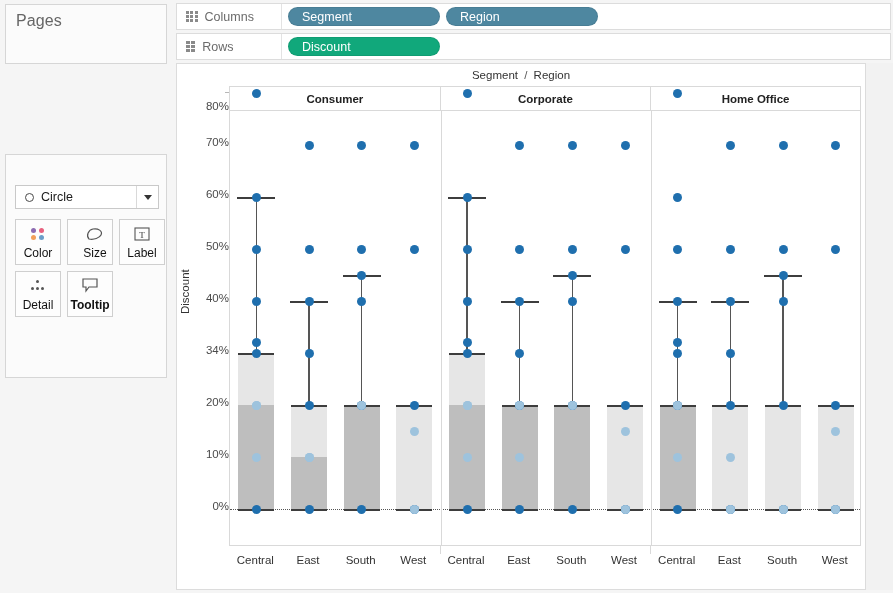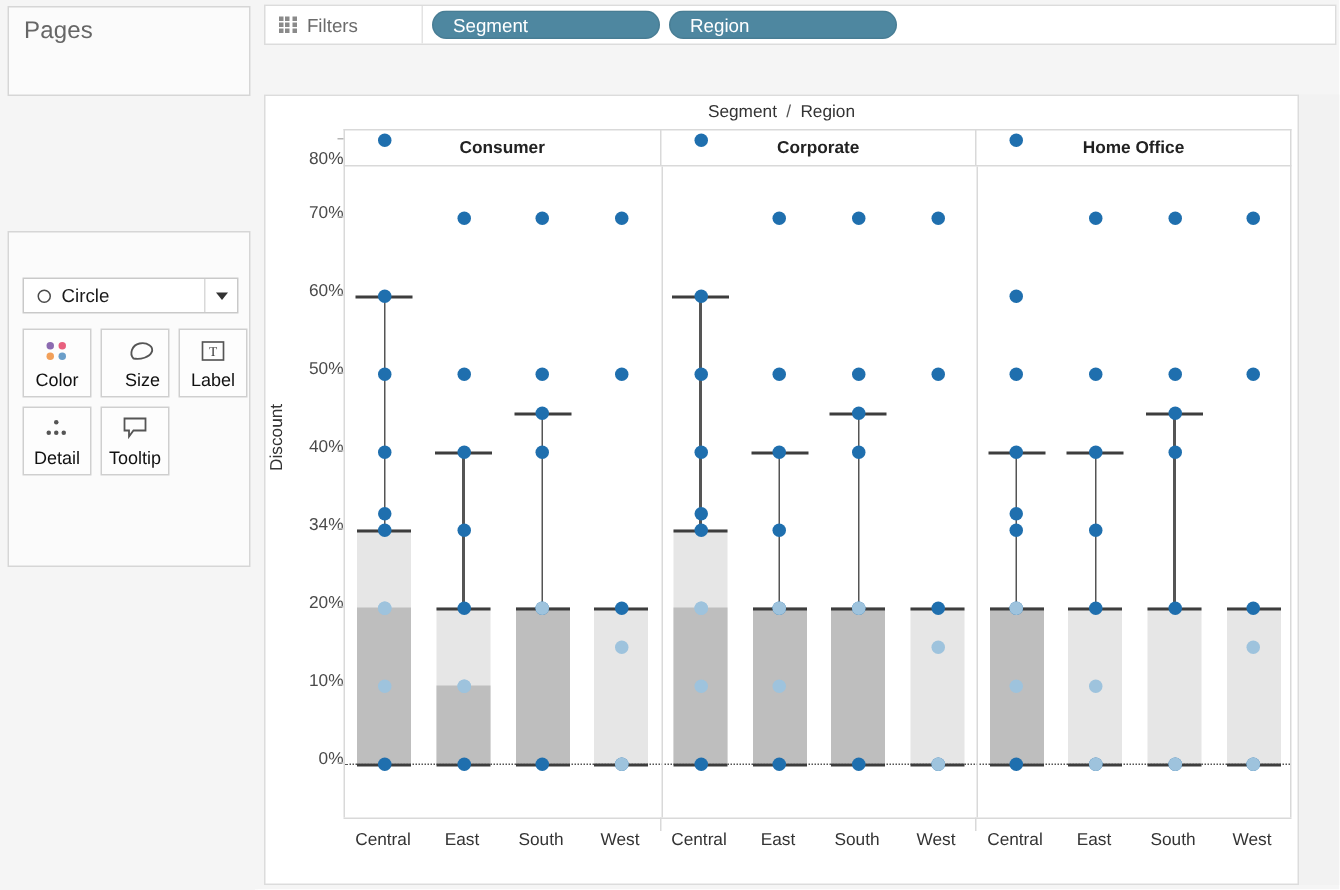--- a/index.html
+++ b/index.html
@@ -48,21 +48,21 @@
     background: #fdfdfd; border: 1px solid #cfcfcf;
     display: flex; flex-direction: column; align-items: center; justify-content: flex-end;
     padding-bottom: 4px;
   }
   .mbtn .mb-label { font-size: 12px; color: #111111; line-height: 13px; }
   .mbtn .mb-ico { flex: 1; display: flex; align-items: center; justify-content: center; }
   #mbtn-color   { left: 9px;  top: 64px; }
   #mbtn-size    { left: 61px; top: 64px; padding-left: 10px; }
   #mbtn-label   { left: 113px;top: 64px; }
   #mbtn-detail  { left: 9px;  top: 116px; }
-  #mbtn-tooltip { left: 61px; top: 116px; }
+  #mbtn-tooltip { left: 61px; top: 116px; font-weight: bold; }
 
   .dots4 { display: grid; grid-template-columns: 6px 6px; grid-gap: 2px; }
   .dots4 i { width: 5px; height: 5px; border-radius: 50%; display: block; }
 
   .detail-ico { position: relative; width: 18px; height: 14px; }
   .detail-ico i { position: absolute; width: 3.4px; height: 3.4px; border-radius: 50%; background: #555; }
 
   
   #shelf-columns, #shelf-rows {
     position: absolute; left: 176px; right: 2px; height: 27px;
@@ -228,30 +228,46 @@
         <i></i>
           <i></i>
           <i></i>
           <i></i>
           <i></i>
           <i></i>
           <i></i>
           <i></i>
           <i></i>
       </span>
-      <span class="sh-label">Filters</span>
+      <span class="sh-label">Columns</span>
     </div>
     <div class="pill blue">
       <span>Segment</span>
     </div>
     <div class="pill blue">
       <span>Region</span>
     </div>
   </div>
 
+  <div id="shelf-rows">
+    <div class="shelf-head">
+      <span class="grid-ico rows-ico">
+        <i></i>
+          <i></i>
+          <i></i>
+          <i></i>
+          <i></i>
+          <i></i>
+      </span>
+      <span class="sh-label">Rows</span>
+    </div>
+    <div class="pill green">
+      <span>Discount</span>
+    </div>
+  </div>
 
   <div id="viz">
 
     <div id="col-field-title">
       <span>Segment</span>
       <span class="slash">/</span>
       <span>Region</span>
     </div>
 
     <div id="panel-headers">

